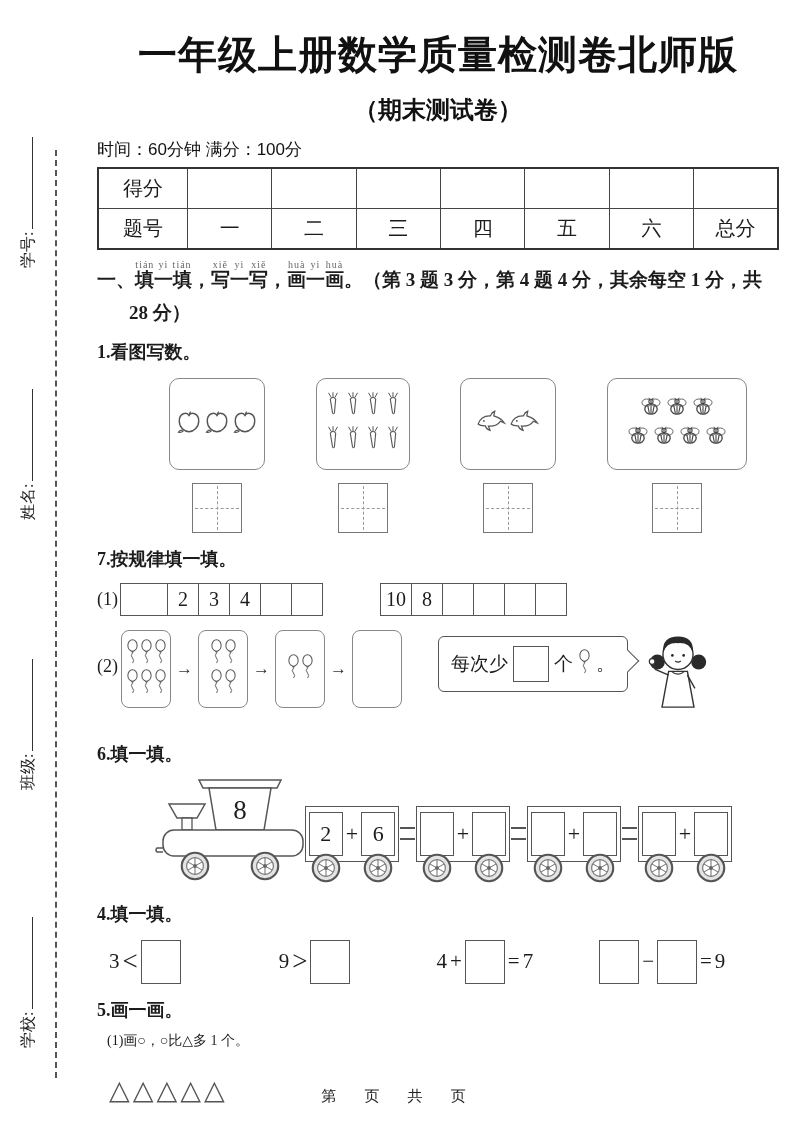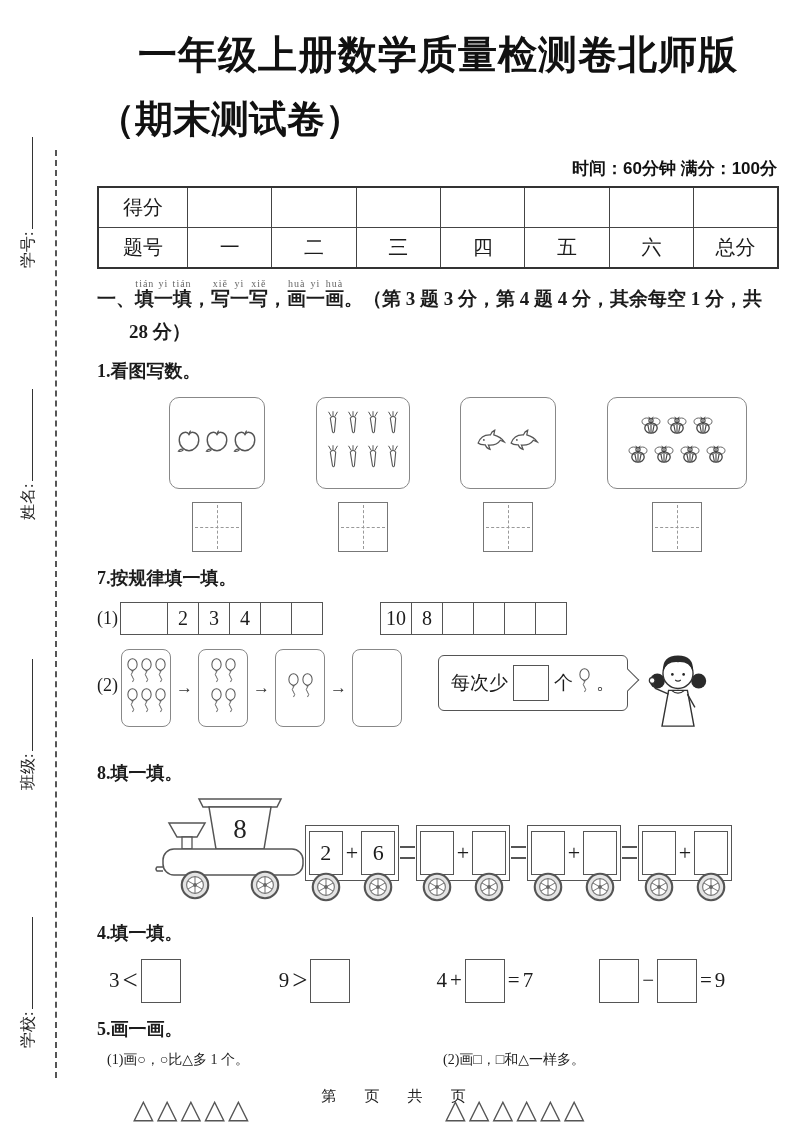--- a/index.html
+++ b/index.html
@@ -12,23 +12,23 @@
     transform-origin:0 0;white-space:nowrap;font-size:16px;color:#222;}
   .sf-line{display:inline-block;width:92px;height:1em;margin-left:3px;
     border-bottom:1.5px solid #333;vertical-align:baseline;}
   .side-divider{position:absolute;left:55px;top:150px;height:928px;
     border-left:2px dashed #555;}
 
   
   .main{position:absolute;left:90px;top:4px;width:682px;margin-left:7px;}
   .title{margin-top:24px;text-align:center;font-family:"Liberation Sans","DejaVu Sans",sans-serif;
     font-weight:900;font-size:39px;letter-spacing:1px;color:#111;}
-  .subtitle{margin-top:12px;text-align:left;font-family:"Liberation Sans","DejaVu Sans",sans-serif;
-    font-weight:900;font-size:38px;color:#111;}
-  .info-line{margin-top:12px;text-align:right;font-size:17px;font-weight:700;
+  .subtitle{margin-top:12px;text-align:center;font-family:"Liberation Sans","DejaVu Sans",sans-serif;
+    font-weight:900;font-size:24px;color:#111;}
+  .info-line{margin-top:12px;text-align:left;font-size:17px;font-weight:400;
     font-family:"Liberation Sans","DejaVu Sans",sans-serif;color:#111;padding-right:2px;}
 
   
   table.score{width:100%;border-collapse:collapse;margin-top:6px;table-layout:fixed;
     border:2px solid #333;}
   table.score td{border:1px solid #444;height:37px;text-align:center;font-size:20px;}
   table.score td:first-child{width:86px;}
 
   
   .sec-heading{margin-top:10px;font-size:19px;font-weight:700;line-height:1.35;}
@@ -432,21 +432,21 @@
               <path d="M37 33 Q40 35.5 43 33" fill="none" stroke="#333" stroke-width="1.2"></path>
               <path d="M30 44 L50 44 L57 82 L23 82 Z" fill="#fff" stroke="#333" stroke-width="1.5"></path>
               <path d="M33 44 Q40 50 47 44" fill="none" stroke="#333" stroke-width="1.2"></path>
               <path d="M30 48 L16 42 L13 36" fill="none" stroke="#333" stroke-width="1.5"></path>
               <circle cx="12.5" cy="33.5" r="3" fill="#fff" stroke="#333" stroke-width="1.3"></circle>
               <path d="M50 48 L58 62" fill="none" stroke="#333" stroke-width="1.5"></path>
             </svg></span>
       </div>
     </div>
 
-    <div class="q-label">8.填一填。</div>
+    <div class="q-label">6.填一填。</div>
     <div class="train-wrap">
       <span class="engine"><svg viewBox="0 0 152 118" width="152" height="118">
             <path d="M44 8 L126 8 L122 16 L48 16 Z" fill="#fff" stroke="#555" stroke-width="1.5"></path>
             <path d="M54 16 L116 16 L109 58 L61 58 Z" fill="#fff" stroke="#555" stroke-width="1.5"></path>
             <text x="85" y="47" font-size="27" text-anchor="middle" fill="#222" font-family="Liberation Serif, serif">8</text>
             <path d="M14 32 L50 32 L42 46 L22 46 Z" fill="#fff" stroke="#555" stroke-width="1.5"></path>
             <path d="M27 46 L37 46 L37 58 L27 58 Z" fill="#fff" stroke="#555" stroke-width="1.3"></path>
             <rect x="8" y="58" width="140" height="26" rx="11" fill="#fff" stroke="#555" stroke-width="1.5"></rect>
             <path d="M8 76 H2 Q0 78 2 80 H8" fill="none" stroke="#555" stroke-width="1.5"></path>
             <g transform="translate(25,79)">
@@ -589,22 +589,17 @@
         </div>
       </div>
 
     <div class="q-label">5.画一画。</div>
     <div class="q5-row">
       <div class="q5-col">
         <div class="q5-sub">(1)画○，○比△多 1 个。</div>
         <div class="tri-row">△△△△△</div>
 
       </div>
-      <div class="q5-col">
-        <div class="q5-sub">(2)画□，□和△一样多。</div>
-        <div class="tri-row">△△△△△△</div>
-
-      </div>
     </div>
   </div>
 
   <div class="footer">第 页 共 页</div>
 </div>
 
 </body></html>

